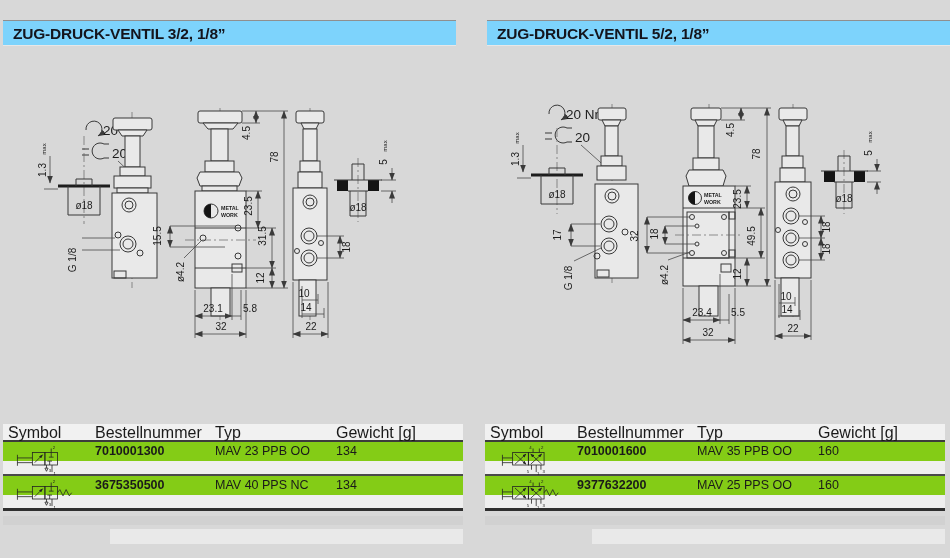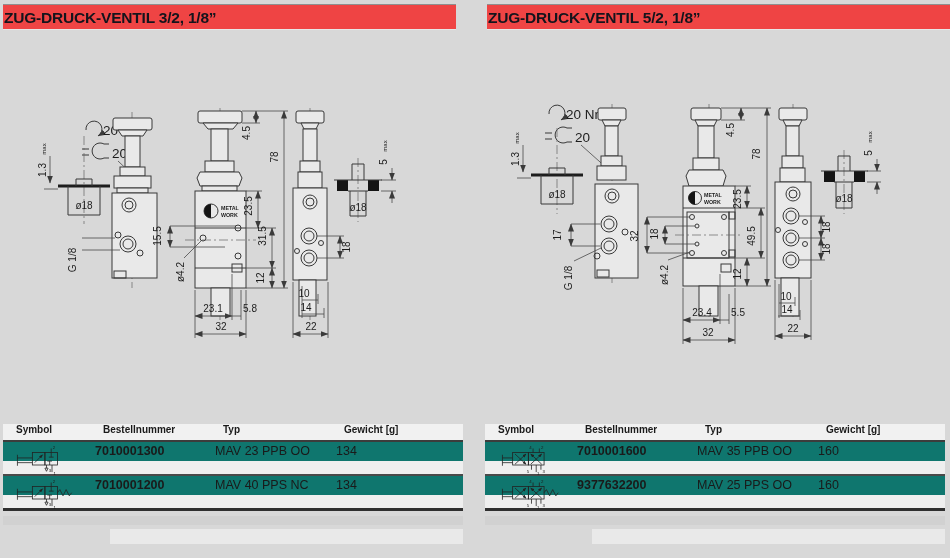--- a/index.html
+++ b/index.html
@@ -3,23 +3,23 @@
 <meta charset="utf-8">
 <style>
   html,body{margin:0;padding:0;}
   body{
     width:950px;height:558px;position:relative;overflow:hidden;
     background:#d8d8d8;
     font-family:"Liberation Sans",sans-serif;
     -webkit-font-smoothing:antialiased;
   }
   .hdr{
-    position:absolute;top:4px;height:25px;line-height:25px;
-    background:#ef4444;color:#14141c;font-weight:bold;font-size:15.5px;
-    padding-left:1px;box-sizing:border-box;
+    position:absolute;top:20px;height:25px;line-height:25px;
+    background:#7dd3fc;color:#14141c;font-weight:bold;font-size:15.5px;
+    padding-left:10px;box-sizing:border-box;
     border-top:1px solid #8f8f8f;box-shadow:0 1px 0 #e7e7e7;
     letter-spacing:-0.2px;white-space:nowrap;
   }
   #hdrL{left:3px;width:453px;}
   #hdrR{left:487px;width:535px;}
   svg.drawing{position:absolute;top:28px;width:475px;height:392px;}
   #svgL{left:0;} #svgR{left:475px;}
   svg text{font-family:"Liberation Sans",sans-serif;fill:#1c1c1c;}
   .ln{stroke:#383838;stroke-width:1;fill:none;}
   .fb{stroke:#383838;stroke-width:1;fill:#e9e9e9;}
@@ -29,24 +29,24 @@
   .dt{font-size:10px;}
   .dts{font-size:6px;}
   .tt{font-size:13.5px;}
   .lg{font-size:5.3px;font-weight:bold;fill:#222;}
   .pn{font-size:5.5px;}
   .blk{fill:#141414;stroke:none;}
   .sy{stroke:#222;stroke-width:1;fill:none;}
   .tbl{position:absolute;top:424px;width:460px;color:#1a1a1a;}
   #tblL{left:3px;} #tblR{left:485px;}
   .thead{position:relative;height:16px;background:#f1f1f1;border-bottom:2px solid #3c3c3c;}
-  .thead span{position:absolute;top:0;font-weight:bold;font-size:10px;margin-left:8px;}
+  .thead span{position:absolute;top:0;font-weight:normal;font-size:16px;}
   .tg{position:relative;border-bottom:2px solid #4a4a4a;}
   .tg.last{border-bottom:3px solid #2f2f2f;}
-  .trow{position:relative;height:19px;line-height:19px;background:#0f766e;font-size:12.5px;}
+  .trow{position:relative;height:19px;line-height:19px;background:#84cc16;font-size:12.5px;}
   .trow span{position:absolute;top:0;}
   .tsp{height:13px;background:#efefef;}
   .c1{left:5px;} .c2{left:92px;} .c3{left:212px;} .c4{left:333px;}
   .ord{font-weight:bold;}
   .sym{position:absolute;left:10px;top:1px;z-index:2;}
   .band1{height:9px;background:#d1d1d1;margin-top:5px;}
   .band2{height:15px;background:#e9e9e9;margin-top:4px;margin-left:107px;}
 </style>
 </head>
 <body>
@@ -388,21 +388,21 @@
       <path class="sy" d="M23 25 L33 15" marker-end="url(#sa)"></path>
       <path class="sy" d="M44 12 V18 M41 18 H47 M42 28 V23 M39 23 H45"></path>
       <path class="sy" d="M52 20 l3 -4 l4 8 l4 -8 l4 8 l3 -4"></path>
       <path class="sy" d="M44 12 V7"></path>
       <text class="pn" x="46" y="8">2</text>
       <path class="sy" d="M38 28 V32 M36 32 H40 L38 36 Z M45 28 V37"></path>
       <text class="pn" x="41" y="37">3</text>
       <text class="pn" x="47" y="41">1</text>
     </svg>
     <div class="trow">
-      <span class="c2 ord">7010001200</span>
+      <span class="c2 ord">3675350500</span>
       <span class="c3">MAV 40 PPS NC</span>
       <span class="c4">134</span>
     </div>
     <div class="tsp"></div>
   </div>
 
   <div class="band1"></div>
   <div class="band2"></div>
 </div>
 

